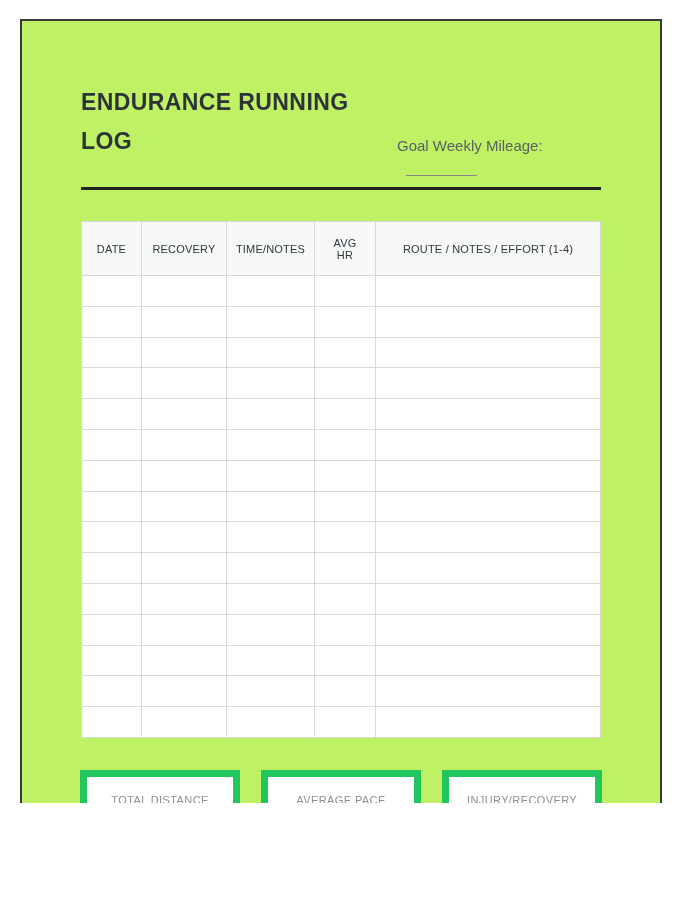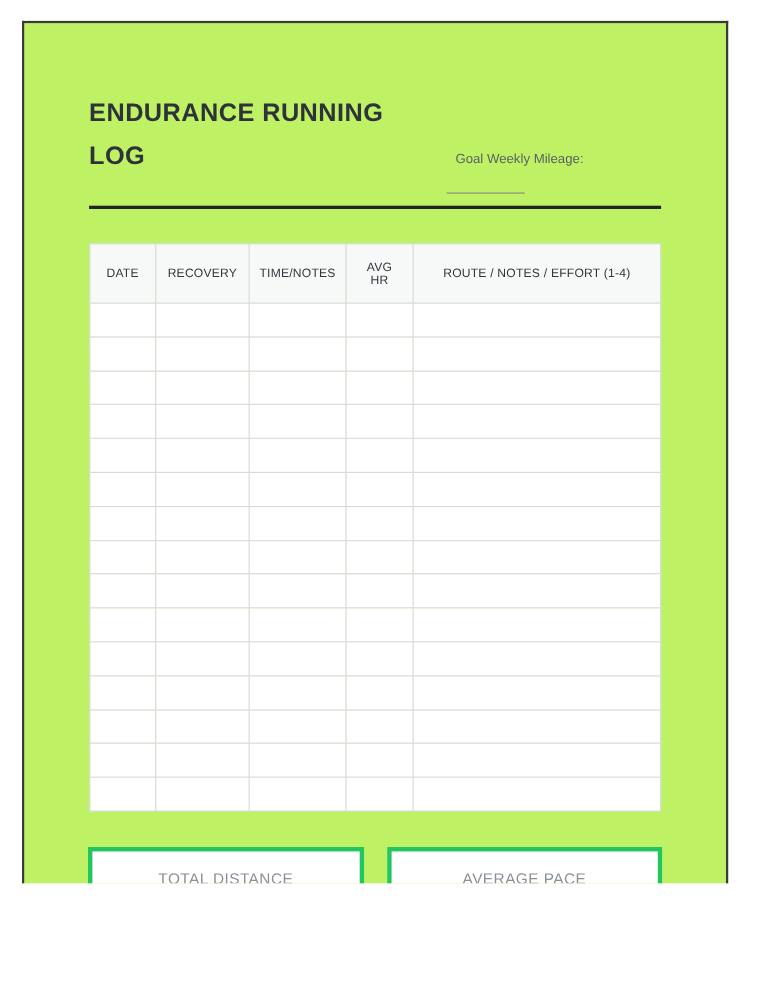--- a/index.html
+++ b/index.html
@@ -36,23 +36,23 @@
     top: 62px;
     width: 305px;
     font-size: 23px;
     font-weight: bold;
     line-height: 39px;
     letter-spacing: 0.4px;
     color: #2e333a;
   }
   .goal-label {
     position: absolute;
-    left: 392px;
+    left: 375px;
     top: 116px;
-    font-size: 12px;
+    font-size: 15px;
     color: #5a5f66;
   }
   .goal-blank {
     position: absolute;
     left: 384px;
     top: 138px;
     width: 71px;
     height: 16px;
     border-bottom: 1px solid #848689;
   }
@@ -128,25 +128,25 @@
     left: 58px;
     top: 749px;
     width: 522px;
     display: flex;
     gap: 21px;
   }
   .summary-box {
     flex: 1;
     height: 62px;
     box-sizing: border-box;
-    border: 4px solid #22c55e;
+    border: 7px solid #22c55e;
     background: #ffffff;
     text-align: center;
     padding-top: 17px;
-    font-size: 14px;
+    font-size: 11px;
     letter-spacing: 0.4px;
     color: #8a9097;
   }
 </style>
 </head>
 <body>
 
 <div class="page">
 
   <div class="title">ENDURANCE RUNNING LOG</div>
@@ -294,15 +294,18 @@
       </tbody>
   </table>
 
   <div class="summary-row">
     <div class="summary-box">
       <span>TOTAL DISTANCE</span>
     </div>
     <div class="summary-box">
       <span>AVERAGE PACE</span>
     </div>
+    <div class="summary-box">
+      <span>INJURY/RECOVERY</span>
+    </div>
   </div>
 
 </div>
 
 </body></html>

